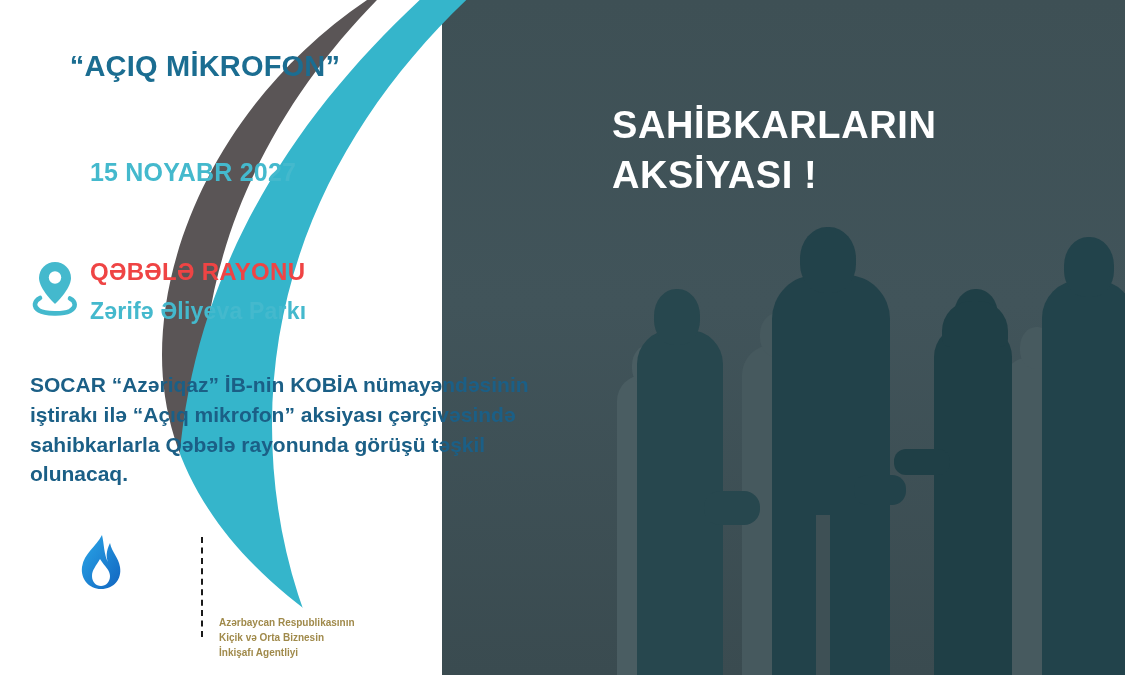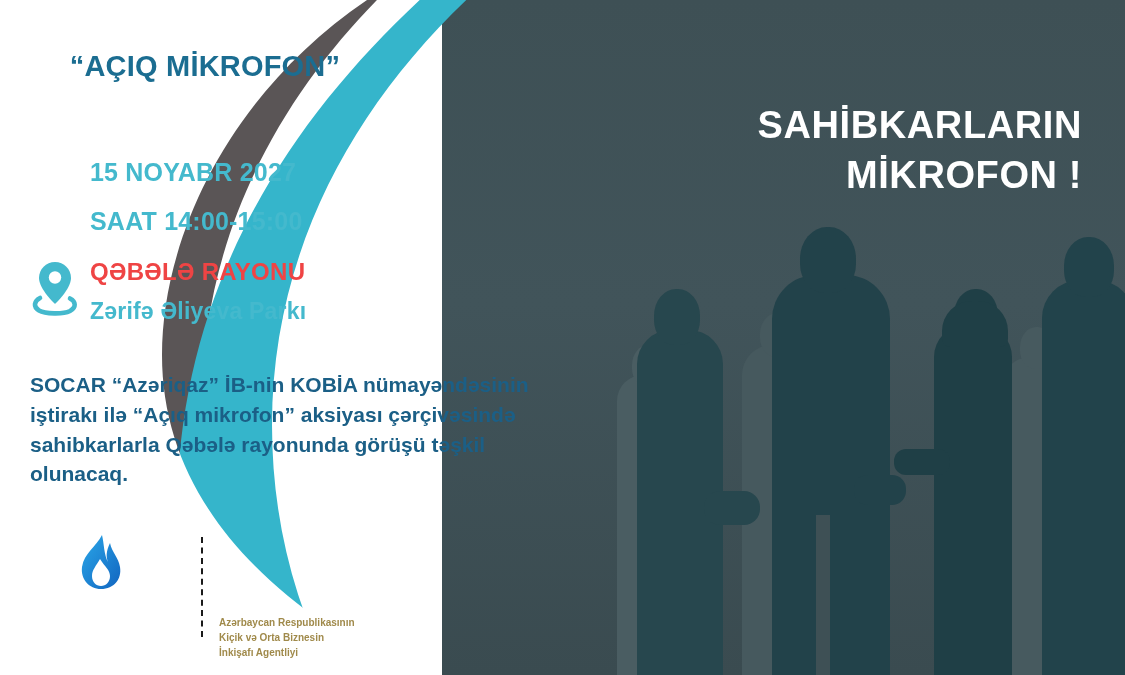--- a/index.html
+++ b/index.html
@@ -42,21 +42,21 @@
   }
   .pin{position:absolute;left:20px;top:258px;width:46px;height:62px;}
   .body-text{
     position:absolute;left:18px;top:370px;width:540px;
     color:#1b5f86;font-weight:bold;font-size:21px;line-height:1.42;
   }
   
   .headline{
     position:absolute;left:600px;top:100px;width:470px;
     color:#ffffff;font-weight:bold;font-size:38px;line-height:1.32;
-    text-align:right;letter-spacing:.6px;
+    text-align:left;letter-spacing:.6px;
   }
   
   .logos{position:absolute;left:0;top:515px;width:360px;height:150px;}
   .az-logo{position:absolute;left:14px;top:14px;width:150px;height:100px;}
   .az-word{
     position:absolute;left:14px;top:66px;width:150px;text-align:center;
     color:#2b6382;font-size:33px;font-weight:bold;letter-spacing:-.5px;
   }
   .divider{
     position:absolute;left:189px;top:22px;width:0;height:100px;
@@ -130,38 +130,37 @@
     <path d="M 0 0 L 355 0 C 215 95 150 240 150 355 C 150 495 250 600 400 675 L 0 675 Z" fill="#ffffff"></path>
   </svg>
 
   <div class="left">
 
     <div class="title">
       <div>“AÇIQ MİKROFON”</div>
     </div>
 
     <div class="dt date">15 NOYABR 2027</div>
-    <div class="dt time">SAAT 14:00-15:00</div>
 
     <div class="pin">
       <svg width="46" height="62" viewBox="0 0 46 62">
         <path d="M23 4 C14 4 7 11 7 20 C7 31 23 46 23 46 C23 46 39 31 39 20 C39 11 32 4 23 4 Z" fill="#44b9cd"></path>
         <circle cx="23" cy="19.5" r="6.2" fill="#ffffff"></circle>
         <path d="M8 40 C2 43 1 49 7 52.5 C13 56 31 56.5 38 53 C44.5 49.5 44 43.5 38 40.5" fill="none" stroke="#44b9cd" stroke-width="4.6" stroke-linecap="round"></path>
       </svg>
     </div>
     <div class="loc-region">QƏBƏLƏ RAYONU</div>
     <div class="loc-park">Zərifə Əliyeva Parkı</div>
 
     <div class="body-text">SOCAR “Azəriqaz” İB-nin KOBİA nümayəndəsinin iştirakı ilə “Açıq mikrofon” aksiyası çərçivəsində sahibkarlarla Qəbələ rayonunda görüşü təşkil olunacaq.</div>
   </div>
 
   <div class="headline">
     <div>SAHİBKARLARIN</div>
-    <div>MİKROFON !</div>
+    <div>AKSİYASI !</div>
   </div>
 
   <div class="logos">
 
     <div class="az-logo">
       <svg width="150" height="70" viewBox="0 0 150 70">
         <defs>
           <linearGradient id="fl" x1="0" y1="0" x2="1" y2="1">
             <stop offset="0" stop-color="#2aa7e8"></stop>
             <stop offset="1" stop-color="#1265c0"></stop>

